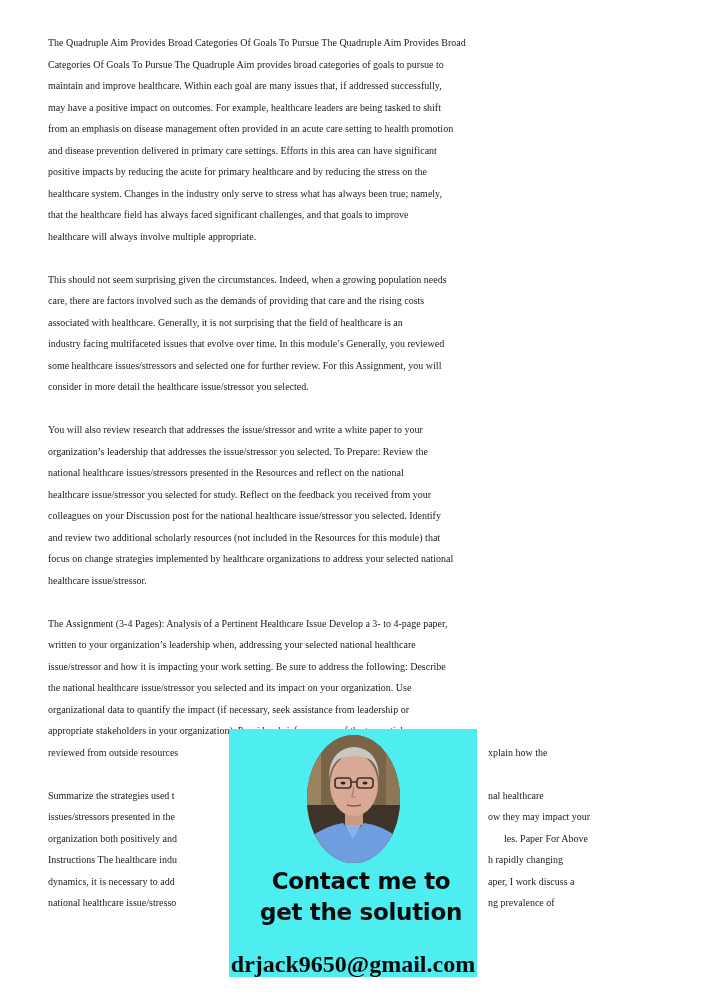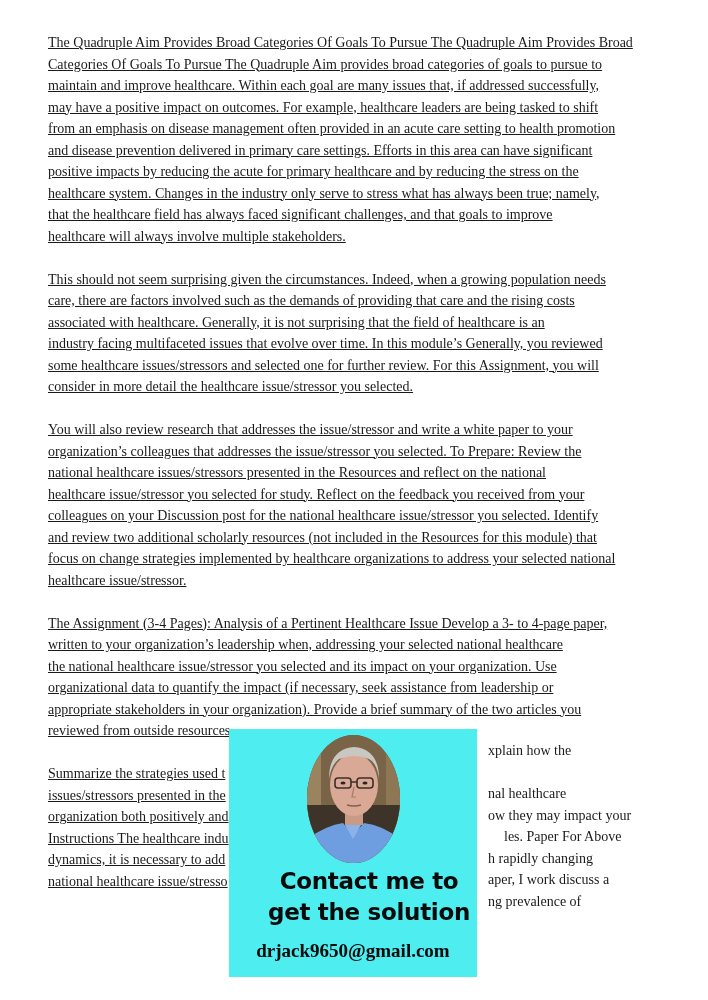--- a/index.html
+++ b/index.html
@@ -21,31 +21,29 @@
     top: 32px;
     width: 620px;
   }
   .para {
     margin: 0 0 21.5px 0;
   }
   .line {
     display: block;
     height: 21.5px;
     line-height: 21.5px;
-    font-size: 14px;
+    font-size: 10px;
     white-space: nowrap;
-    text-decoration: underline;
   }
   .line.split {
     position: relative;
   }
   .line.split .right {
     position: absolute;
     top: 0;
-    margin-top: 20px;
   }
   .overlay {
     position: absolute;
     left: 229px;
     top: 729px;
     width: 248px;
     height: 248px;
     background: #4dedf0;
   }
   .photo {
@@ -54,86 +52,87 @@
     top: 6px;
     width: 93px;
     height: 128px;
     border-radius: 50%;
     overflow: hidden;
     background: #6b5a44;
   }
   .photo svg { display: block; width: 100%; height: 100%; }
   .cta {
     position: absolute;
-    left: 16px;
+    left: 8px;
     width: 248px;
     text-align: center;
     font-family: "DejaVu Sans", "Liberation Sans", sans-serif;
     font-weight: bold;
     color: #0a0a0a;
     font-size: 23px;
     line-height: 31px;
     letter-spacing: -0.3px;
   }
   .cta.l1 { top: 137px; }
   .cta.l2 { top: 168px; }
   .email {
     position: absolute;
     left: 0;
-    top: 208px;
+    top: 221px;
     width: 248px;
     text-align: center;
     font-family: "Liberation Serif", "DejaVu Serif", serif;
     font-weight: bold;
-    font-size: 19px;
+    font-size: 24px;
     line-height: 28px;
     color: #0a0a0a;
   }
 </style>
 </head>
 <body>
 
 <div class="page">
 
   <div class="para">
     <span class="line">The Quadruple Aim Provides Broad Categories Of Goals To Pursue The Quadruple Aim Provides Broad</span>
     <span class="line">Categories Of Goals To Pursue The Quadruple Aim provides broad categories of goals to pursue to</span>
     <span class="line">maintain and improve healthcare. Within each goal are many issues that, if addressed successfully,</span>
     <span class="line">may have a positive impact on outcomes. For example, healthcare leaders are being tasked to shift</span>
     <span class="line">from an emphasis on disease management often provided in an acute care setting to health promotion</span>
     <span class="line">and disease prevention delivered in primary care settings. Efforts in this area can have significant</span>
     <span class="line">positive impacts by reducing the acute for primary healthcare and by reducing the stress on the</span>
     <span class="line">healthcare system. Changes in the industry only serve to stress what has always been true; namely,</span>
     <span class="line">that the healthcare field has always faced significant challenges, and that goals to improve</span>
-    <span class="line">healthcare will always involve multiple stakeholders.</span>
+    <span class="line">healthcare will always involve multiple appropriate.</span>
   </div>
 
   <div class="para">
     <span class="line">This should not seem surprising given the circumstances. Indeed, when a growing population needs</span>
     <span class="line">care, there are factors involved such as the demands of providing that care and the rising costs</span>
     <span class="line">associated with healthcare. Generally, it is not surprising that the field of healthcare is an</span>
     <span class="line">industry facing multifaceted issues that evolve over time. In this module’s Generally, you reviewed</span>
     <span class="line">some healthcare issues/stressors and selected one for further review. For this Assignment, you will</span>
     <span class="line">consider in more detail the healthcare issue/stressor you selected.</span>
   </div>
 
   <div class="para">
     <span class="line">You will also review research that addresses the issue/stressor and write a white paper to your</span>
-    <span class="line">organization’s colleagues that addresses the issue/stressor you selected. To Prepare: Review the</span>
+    <span class="line">organization’s leadership that addresses the issue/stressor you selected. To Prepare: Review the</span>
     <span class="line">national healthcare issues/stressors presented in the Resources and reflect on the national</span>
     <span class="line">healthcare issue/stressor you selected for study. Reflect on the feedback you received from your</span>
     <span class="line">colleagues on your Discussion post for the national healthcare issue/stressor you selected. Identify</span>
     <span class="line">and review two additional scholarly resources (not included in the Resources for this module) that</span>
     <span class="line">focus on change strategies implemented by healthcare organizations to address your selected national</span>
     <span class="line">healthcare issue/stressor.</span>
   </div>
 
   <div class="para">
     <span class="line">The Assignment (3-4 Pages): Analysis of a Pertinent Healthcare Issue Develop a 3- to 4-page paper,</span>
     <span class="line">written to your organization’s leadership when, addressing your selected national healthcare</span>
+    <span class="line">issue/stressor and how it is impacting your work setting. Be sure to address the following: Describe</span>
     <span class="line">the national healthcare issue/stressor you selected and its impact on your organization. Use</span>
     <span class="line">organizational data to quantify the impact (if necessary, seek assistance from leadership or</span>
     <span class="line">appropriate stakeholders in your organization). Provide a brief summary of the two articles you</span>
     <span class="line split">
       <span class="left">reviewed from outside resources</span>
       <span class="right" style="left:440px">xplain how the</span>
     </span>
   </div>
 
   <div class="para">

